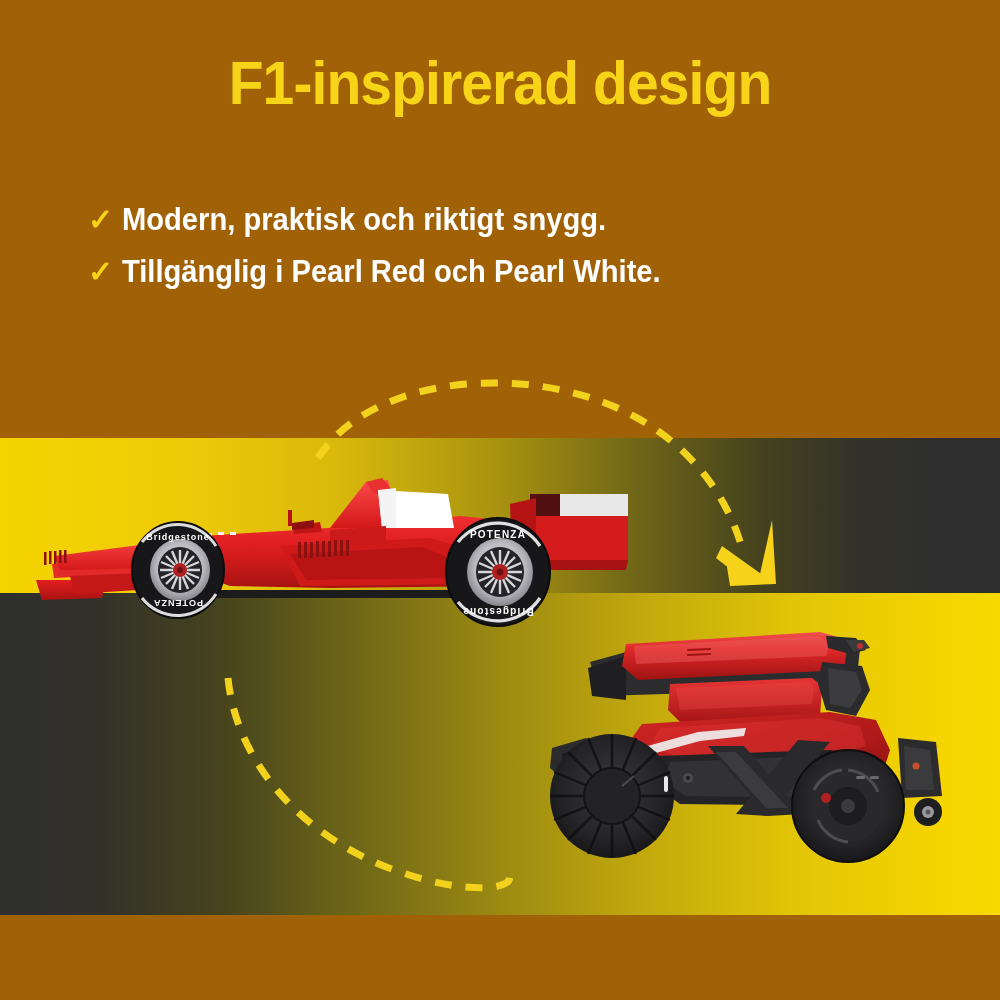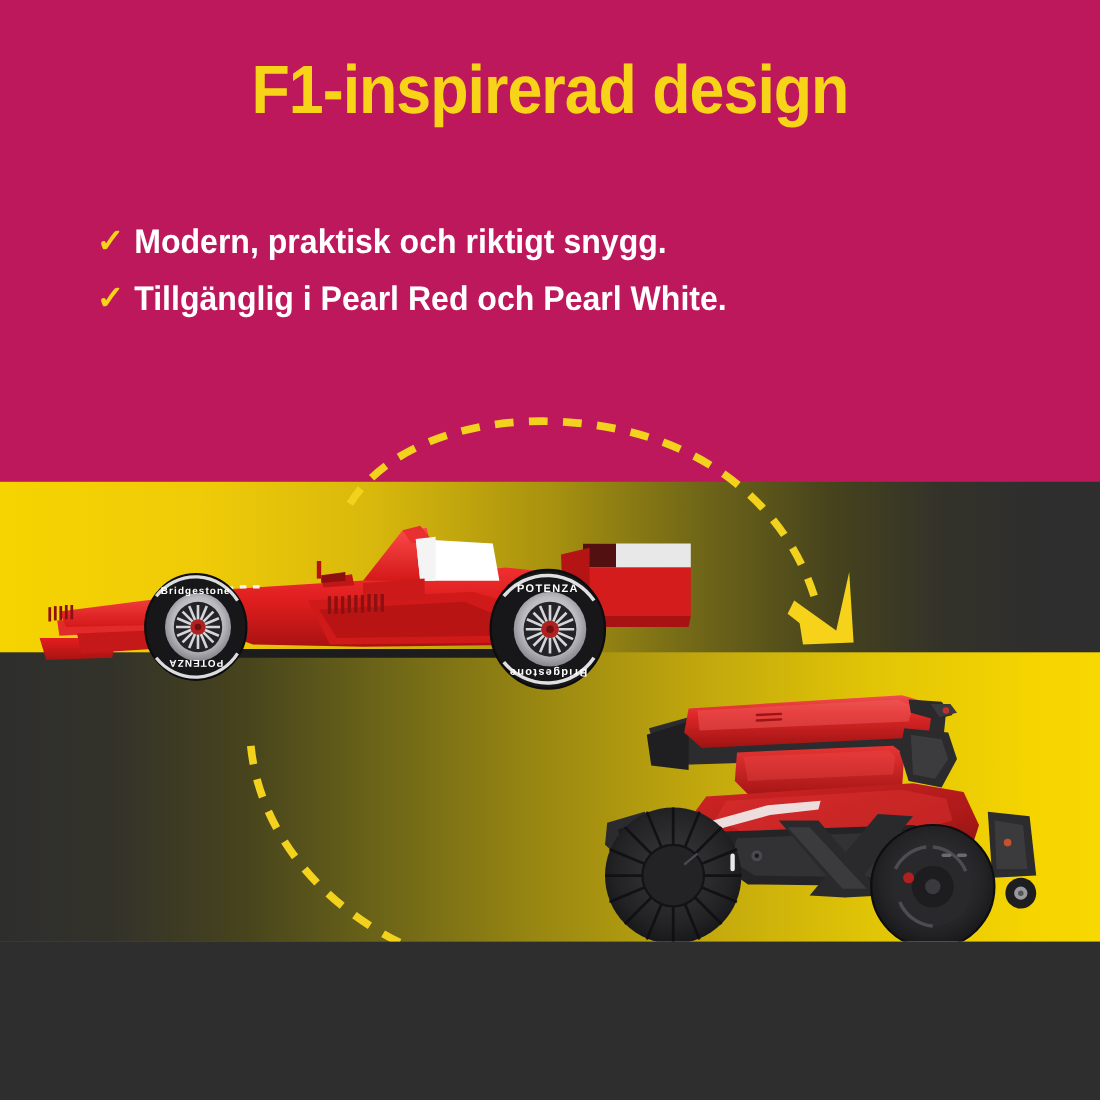--- a/index.html
+++ b/index.html
@@ -1,17 +1,17 @@
 <!DOCTYPE html>
 <html><head>
 <meta charset="utf-8">
 <style>
   html,body{margin:0;padding:0;background:#2e2e2e;}
   body{width:1000px;height:1000px;overflow:hidden;font-family:"Liberation Sans",sans-serif;}
-  .stage{position:relative;width:1000px;height:856px;background:#be185d;overflow:hidden;}
+  .stage{position:relative;width:1000px;height:1000px;background:#a16207;overflow:hidden;}
 
   
   .band{position:absolute;left:0;width:1000px;}
   .band-upper{top:438px;height:228px;
     background:linear-gradient(90deg,#f5d400 0%,#efcb08 18%,#d8b80c 34%,#a8920f 50%,#6e6518 64%,#45421d 76%,#33322a 86%,#2e2e2e 94%,#2e2e2e 100%);}
   .band-lower{top:593px;height:322px;
     background:linear-gradient(90deg,#2e2e2e 0%,#33322a 10%,#46431d 22%,#6a6318 34%,#968512 48%,#c2a80d 64%,#e2c606 80%,#f5d400 94%,#f8d800 100%);}
 
   
   .headline{position:absolute;left:0;top:52px;width:1000px;text-align:center;

